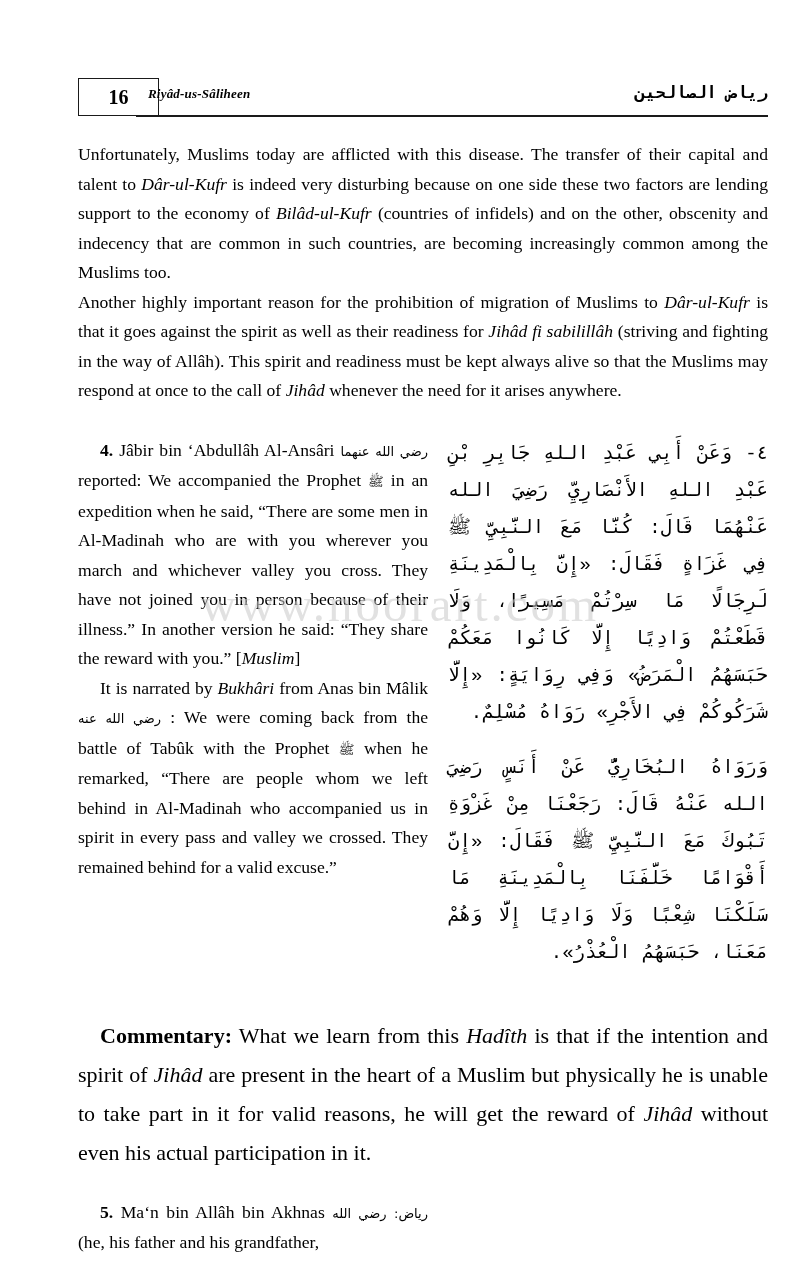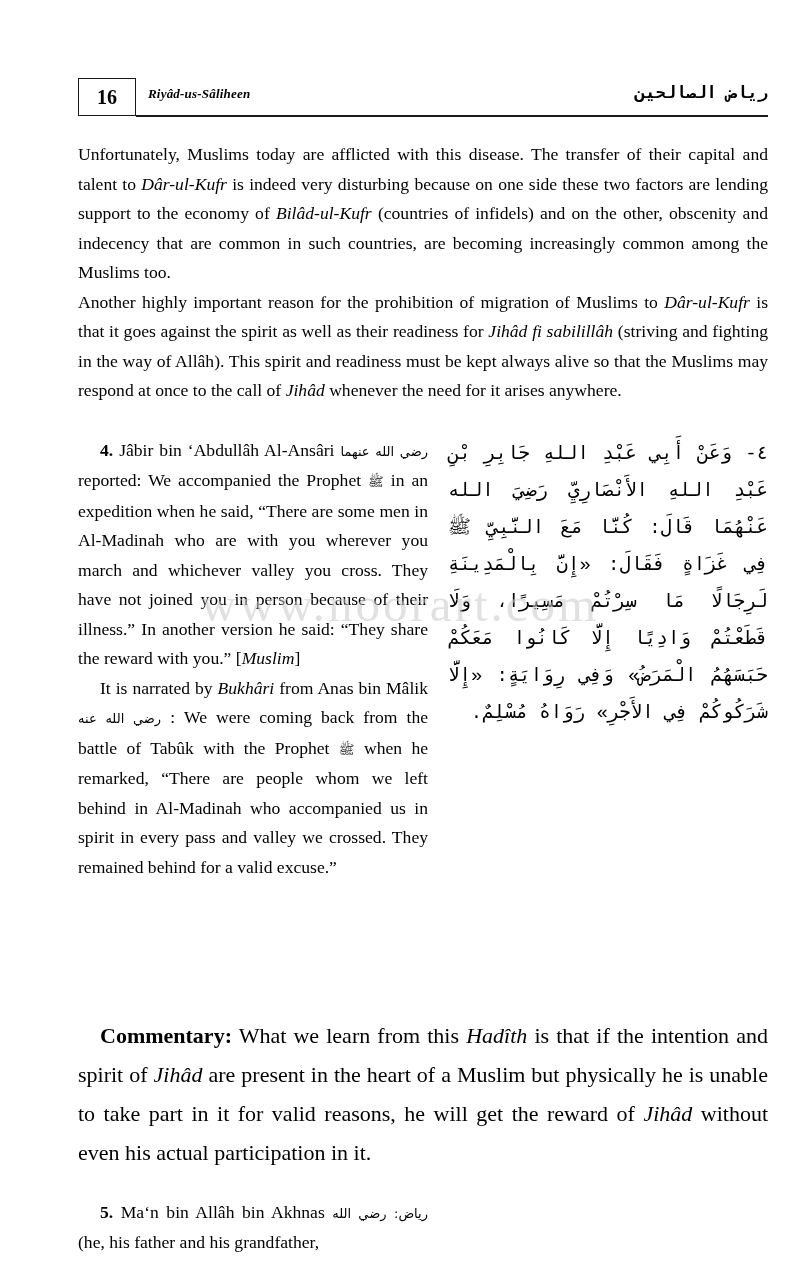--- a/index.html
+++ b/index.html
@@ -27,21 +27,21 @@
     position: absolute;
     left: 78px;
     top: 78px;
     width: 690px;
     height: 44px;
   }
   .page-num-box {
     position: absolute;
     left: 0;
     top: 0;
-    width: 58px;
+    width: 81px;
     height: 38px;
     border: 1.5px solid #1a1a1a;
     box-sizing: border-box;
     display: flex;
     align-items: center;
     justify-content: center;
     font-size: 20px;
     font-weight: bold;
     font-family: "Liberation Serif", serif;
   }
@@ -175,20 +175,21 @@
 
     <div class="hadith-block" style="height: 580px; margin-top: 30px;">
 
       <div class="col-en">
         <p class="para indent" style="margin-bottom:0;"><b>4.</b><span> Jâbir bin ‘Abdullâh Al-Ansâri </span><span class="arabic-inline">رضي الله عنهما</span><span> reported: We accompanied the Prophet </span><span class="arabic-inline">ﷺ</span><span> in an expedition when he said, “There are some men in Al-Madinah who are with you wherever you march and whichever valley you cross. They have not joined you in person because of their illness.” In another version he said: “They share the reward with you.” [</span><span class="it">Muslim</span><span>]</span></p>
         <p class="para indent" style="margin-top:0;"><span>It is narrated by </span><span class="it">Bukhâri</span><span> from Anas bin Mâlik </span><span class="arabic-inline">رضي الله عنه</span><span> : We were coming back from the battle of Tabûk with the Prophet </span><span class="arabic-inline">ﷺ</span><span> when he remarked, “There are people whom we left behind in Al-Madinah who accompanied us in spirit in every pass and valley we crossed. They remained behind for a valid excuse.”</span></p>
       </div>
 
       <div class="col-ar">
         <p style="margin:0 0 18px 0;">٤- وَعَنْ أَبِي عَبْدِ اللهِ جَابِرِ بْنِ عَبْدِ اللهِ الأَنْصَارِيِّ رَضِيَ الله عَنْهُمَا قَالَ: كُنَّا مَعَ النَّبِيِّ ﷺ فِي غَزَاةٍ فَقَالَ: «إِنَّ بِالْمَدِينَةِ لَرِجَالًا مَا سِرْتُمْ مَسِيرًا، وَلَا قَطَعْتُمْ وَادِيًا إِلَّا كَانُوا مَعَكُمْ حَبَسَهُمُ الْمَرَضُ» وَفِي رِوَايَةٍ: «إِلَّا شَرَكُوكُمْ فِي الأَجْرِ» رَوَاهُ مُسْلِمٌ.</p>
+        <p style="margin:0;">وَرَوَاهُ البُخَارِيُّ عَنْ أَنَسٍ رَضِيَ الله عَنْهُ قَالَ: رَجَعْنَا مِنْ غَزْوَةِ تَبُوكَ مَعَ النَّبِيِّ ﷺ فَقَالَ: «إِنَّ أَقْوَامًا خَلَّفَنَا بِالْمَدِينَةِ مَا سَلَكْنَا شِعْبًا وَلَا وَادِيًا إِلَّا وَهُمْ مَعَنَا، حَبَسَهُمُ الْعُذْرُ».</p>
       </div>
 
     </div>
 
     <p class="commentary-block" style="margin: 0 0 0 0;"><span style="display:inline-block;width:22px;"></span><span class="commentary-label">Commentary:</span><span>  What we learn from this </span><span class="it">Hadîth</span><span> is that if the intention and spirit of </span><span class="it">Jihâd</span><span> are present in the heart of a Muslim but physically he is unable to take part in it for valid reasons, he will get the reward of </span><span class="it">Jihâd</span><span> without even his actual participation in it.</span></p>
 
     <div class="hadith-block" style="height: 110px; margin-top: 26px;">
       <div class="col-en">
         <p class="para indent" style="margin:0;"><b>5.</b><span> Ma‘n bin Allâh bin Akhnas </span><span class="arabic-inline">رضي الله</span><span> </span><span class="arabic-inline">رياض:</span><span> (he, his father and his grandfather,</span></p>
       </div>

